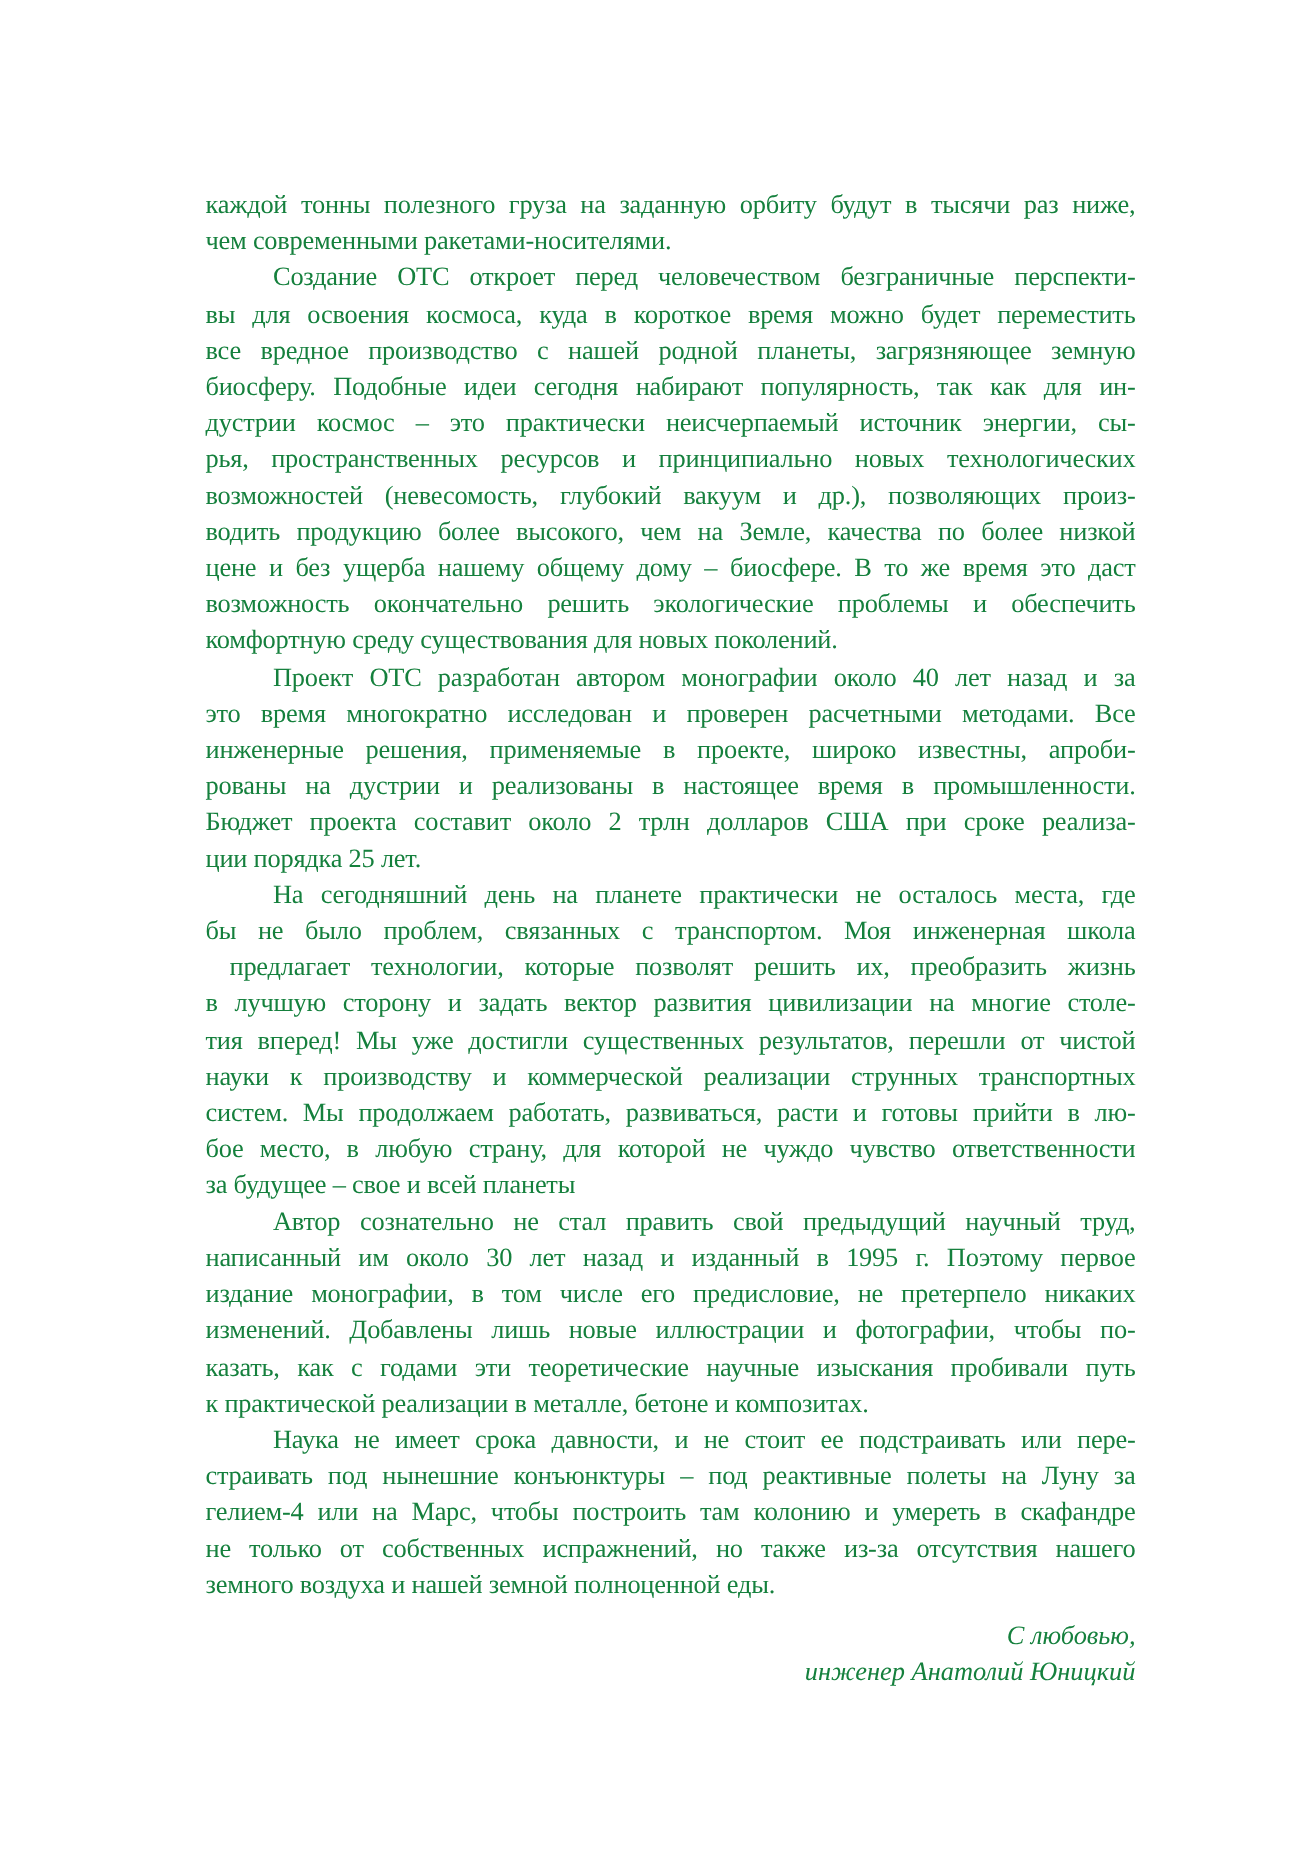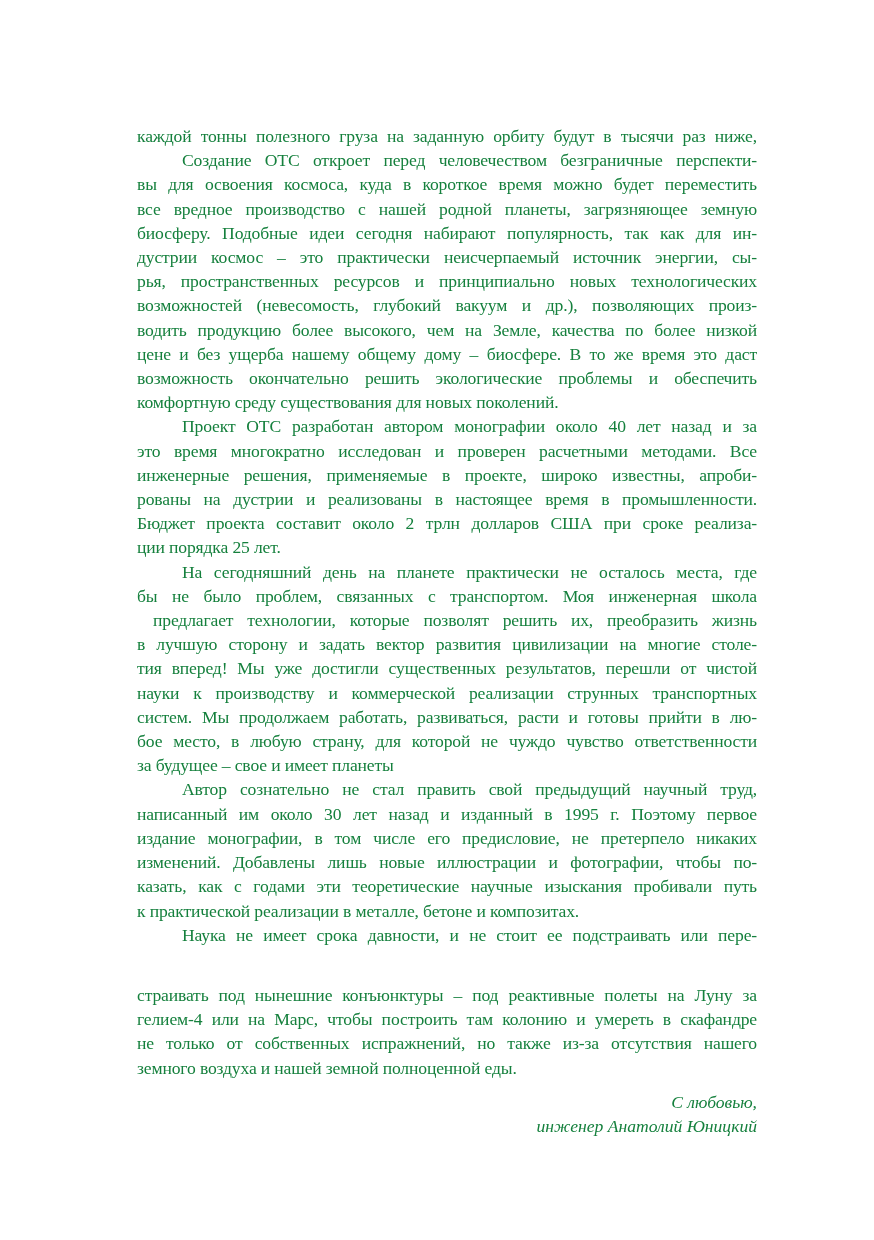--- a/index.html
+++ b/index.html
@@ -31,20 +31,21 @@
   }
   .signature span { display: block; }
 </style>
 </head>
 <body>
 
 <div class="page">
   <div id="body-text">
       <p class="para first">
         <span class="line" style="text-indent: 0px;">каждой тонны полезного груза на заданную орбиту будут в тысячи раз ниже,</span>
+        <span class="line last" style="text-indent: 0px;">чем современными ракетами-носителями.</span>
       </p>
       <p class="para">
         <span class="line" style="text-indent: 45px;">Создание ОТС откроет перед человечеством безграничные перспекти-</span>
         <span class="line" style="text-indent: 0px;">вы для освоения космоса, куда в короткое время можно будет переместить</span>
         <span class="line" style="text-indent: 0px;">все вредное производство с нашей родной планеты, загрязняющее земную</span>
         <span class="line" style="text-indent: 0px;">биосферу. Подобные идеи сегодня набирают популярность, так как для ин-</span>
         <span class="line" style="text-indent: 0px;">дустрии космос – это практически неисчерпаемый источник энергии, сы-</span>
         <span class="line" style="text-indent: 0px;">рья, пространственных ресурсов и принципиально новых технологических</span>
         <span class="line" style="text-indent: 0px;">возможностей (невесомость, глубокий вакуум и др.), позволяющих произ-</span>
         <span class="line" style="text-indent: 0px;">водить продукцию более высокого, чем на Земле, качества по более низкой</span>
@@ -62,33 +63,33 @@
       </p>
       <p class="para">
         <span class="line" style="text-indent: 45px;">На сегодняшний день на планете практически не осталось места, где</span>
         <span class="line" style="text-indent: 0px;">бы не было проблем, связанных с транспортом. Моя инженерная школа</span>
         <span class="line" style="text-indent: 0px; margin-left: 16px;">предлагает технологии, которые позволят решить их, преобразить жизнь</span>
         <span class="line" style="text-indent: 0px;">в лучшую сторону и задать вектор развития цивилизации на многие столе-</span>
         <span class="line" style="text-indent: 0px;">тия вперед! Мы уже достигли существенных результатов, перешли от чистой</span>
         <span class="line" style="text-indent: 0px;">науки к производству и коммерческой реализации струнных транспортных</span>
         <span class="line" style="text-indent: 0px;">систем. Мы продолжаем работать, развиваться, расти и готовы прийти в лю-</span>
         <span class="line" style="text-indent: 0px;">бое место, в любую страну, для которой не чуждо чувство ответственности</span>
-        <span class="line last" style="text-indent: 0px;">за будущее – свое и имеет планеты</span>
+        <span class="line last" style="text-indent: 0px;">за будущее – свое и всей планеты</span>
       </p>
       <p class="para">
         <span class="line" style="text-indent: 45px;">Автор сознательно не стал править свой предыдущий научный труд,</span>
         <span class="line" style="text-indent: 0px;">написанный им около 30 лет назад и изданный в 1995 г. Поэтому первое</span>
         <span class="line" style="text-indent: 0px;">издание монографии, в том числе его предисловие, не претерпело никаких</span>
         <span class="line" style="text-indent: 0px;">изменений. Добавлены лишь новые иллюстрации и фотографии, чтобы по-</span>
         <span class="line" style="text-indent: 0px;">казать, как с годами эти теоретические научные изыскания пробивали путь</span>
         <span class="line last" style="text-indent: 0px;">к практической реализации в металле, бетоне и композитах.</span>
       </p>
       <p class="para">
         <span class="line" style="text-indent: 45px;">Наука не имеет срока давности, и не стоит ее подстраивать или пере-</span>
-        <span class="line" style="text-indent: 0px; margin-top: 36px;">страивать под нынешние конъюнктуры – под реактивные полеты на Луну за</span>
+        <span class="line" style="text-indent: 0px;">страивать под нынешние конъюнктуры – под реактивные полеты на Луну за</span>
         <span class="line" style="text-indent: 0px;">гелием-4 или на Марс, чтобы построить там колонию и умереть в скафандре</span>
         <span class="line" style="text-indent: 0px;">не только от собственных испражнений, но также из-за отсутствия нашего</span>
         <span class="line last" style="text-indent: 0px;">земного воздуха и нашей земной полноценной еды.</span>
       </p>
     </div>
   <div class="signature">
     <span>С любовью,</span>
     <span>инженер Анатолий Юницкий</span>
   </div>
 </div>

